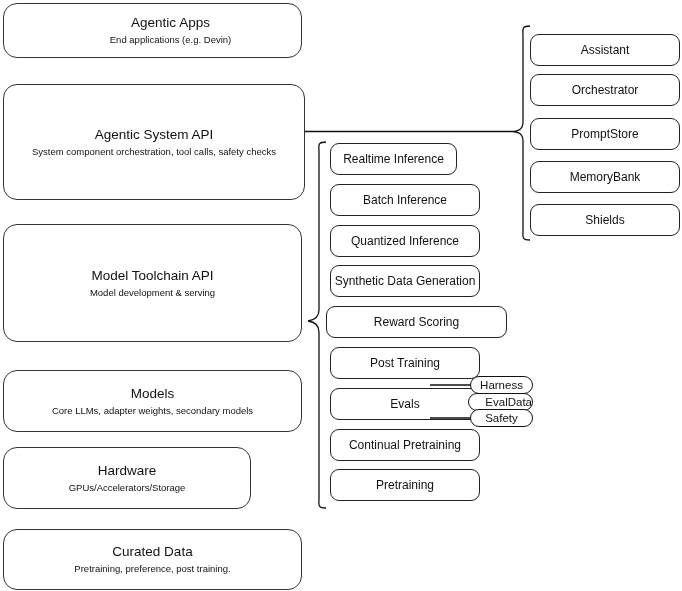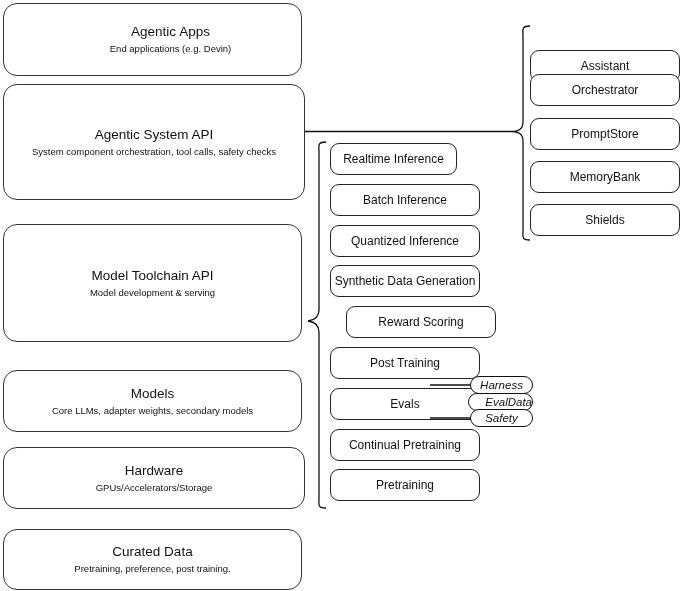--- a/index.html
+++ b/index.html
@@ -69,59 +69,58 @@
     display: flex;
     align-items: center;
     justify-content: center;
     z-index: 5;
   }
   .mini-label {
     font-size: 11.5px;
     line-height: 13px;
     color: #111111;
     white-space: nowrap;
-    font-style: italic;
   }
   .connector {
     position: absolute;
     overflow: visible;
   }
   .connector path,
   .connector line {
     fill: none;
     stroke: #111111;
     stroke-width: 1.3px;
   }
 </style>
 </head>
 <body>
 
 <div id="canvas">
 
-  <div class="layer-box" style="left:3px; top:3px; width:299px; height:73px;padding-left:36px;">
+  <div class="layer-box" style="left:3px; top:3px; width:299px; height:55px;padding-left:36px;">
     <div class="layer-title">Agentic Apps</div>
     <div class="layer-sub">End applications (e.g. Devin)</div>
   </div>
 
   <div class="layer-box" style="left:3px; top:84px; width:302px; height:116px;">
     <div class="layer-title">Agentic System API</div>
     <div class="layer-sub">System component orchestration, tool calls, safety checks</div>
   </div>
 
   <div class="layer-box" style="left:3px; top:370px; width:299px; height:62px;">
     <div class="layer-title">Models</div>
     <div class="layer-sub">Core LLMs, adapter weights, secondary models</div>
   </div>
 
   <div class="layer-box" style="left:3px; top:224px; width:299px; height:118px;">
     <div class="layer-title">Model Toolchain API</div>
     <div class="layer-sub">Model development &amp; serving</div>
   </div>
 
-  <div class="layer-box" style="left:3px; top:447px; width:302px; height:62px;">
+  <div class="layer-box" style="left:3px; top:447px; width:248px; height:62px;">
     <div class="layer-title">Hardware</div>
     <div class="layer-sub">GPUs/Accelerators/Storage</div>
   </div>
 
   <div class="layer-box" style="left:3px; top:529px; width:299px; height:61px;">
     <div class="layer-title">Curated Data</div>
     <div class="layer-sub">Pretraining, preference, post training.</div>
   </div>
 
   <svg class="connector" style="left:0px; top:0px; width:682px; height:591px;">
@@ -131,21 +130,21 @@
   <svg class="connector" style="left:505px; top:24px; width:30px; height:220px;">
     <path d="M 25 2
              C 16 2, 18 6, 18 12
              L 18 98
              C 18 105, 14 107, 7 107.5
              C 14 108, 18 110, 18 117
              L 18 206
              C 18 212, 16 216, 25 216"></path>
   </svg>
 
-  <div class="pill-box" style="left:530px; top:50px; width:150px; height:32px;">
+  <div class="pill-box" style="left:530px; top:34px; width:150px; height:32px;">
     <div class="pill-label">Assistant</div>
   </div>
   <div class="pill-box" style="left:530px; top:74px; width:150px; height:32px;">
     <div class="pill-label">Orchestrator</div>
   </div>
   <div class="pill-box" style="left:530px; top:118px; width:150px; height:32px;">
     <div class="pill-label">PromptStore</div>
   </div>
   <div class="pill-box" style="left:530px; top:161px; width:150px; height:32px;">
     <div class="pill-label">MemoryBank</div>
@@ -169,21 +168,21 @@
   </div>
   <div class="pill-box" style="left:330px; top:184px; width:150px; height:32px;">
     <div class="pill-label">Batch Inference</div>
   </div>
   <div class="pill-box" style="left:330px; top:225px; width:150px; height:32px;">
     <div class="pill-label">Quantized Inference</div>
   </div>
   <div class="pill-box" style="left:330px; top:265px; width:150px; height:32px;">
     <div class="pill-label">Synthetic Data Generation</div>
   </div>
-  <div class="pill-box" style="left:346px; top:306px; width:150px; height:32px;">
+  <div class="pill-box" style="left:326px; top:306px; width:181px; height:32px;">
     <div class="pill-label">Reward Scoring</div>
   </div>
   <div class="pill-box" style="left:330px; top:347px; width:150px; height:32px;">
     <div class="pill-label">Post Training</div>
   </div>
   <div class="pill-box" style="left:330px; top:388px; width:150px; height:32px;">
     <div class="pill-label">Evals</div>
   </div>
   <div class="pill-box" style="left:330px; top:429px; width:150px; height:32px;">
     <div class="pill-label">Continual Pretraining</div>

